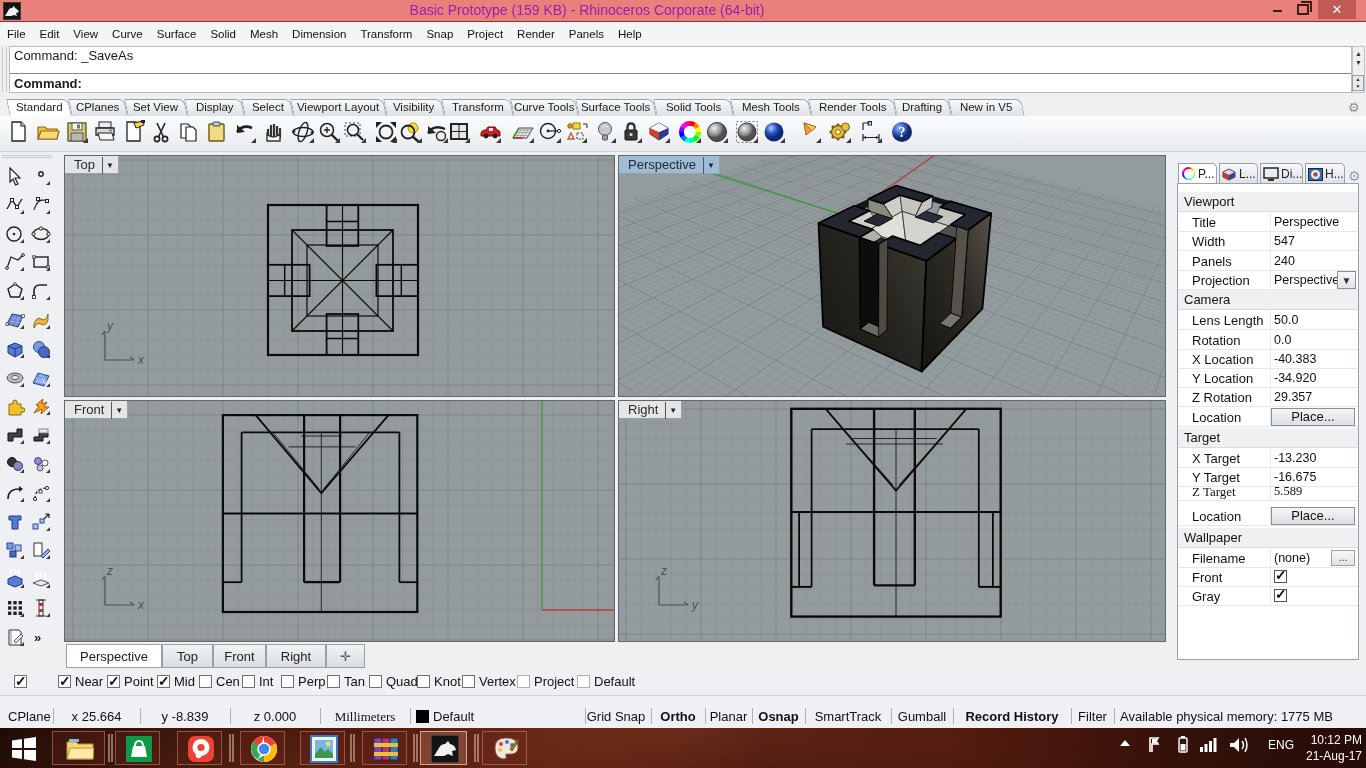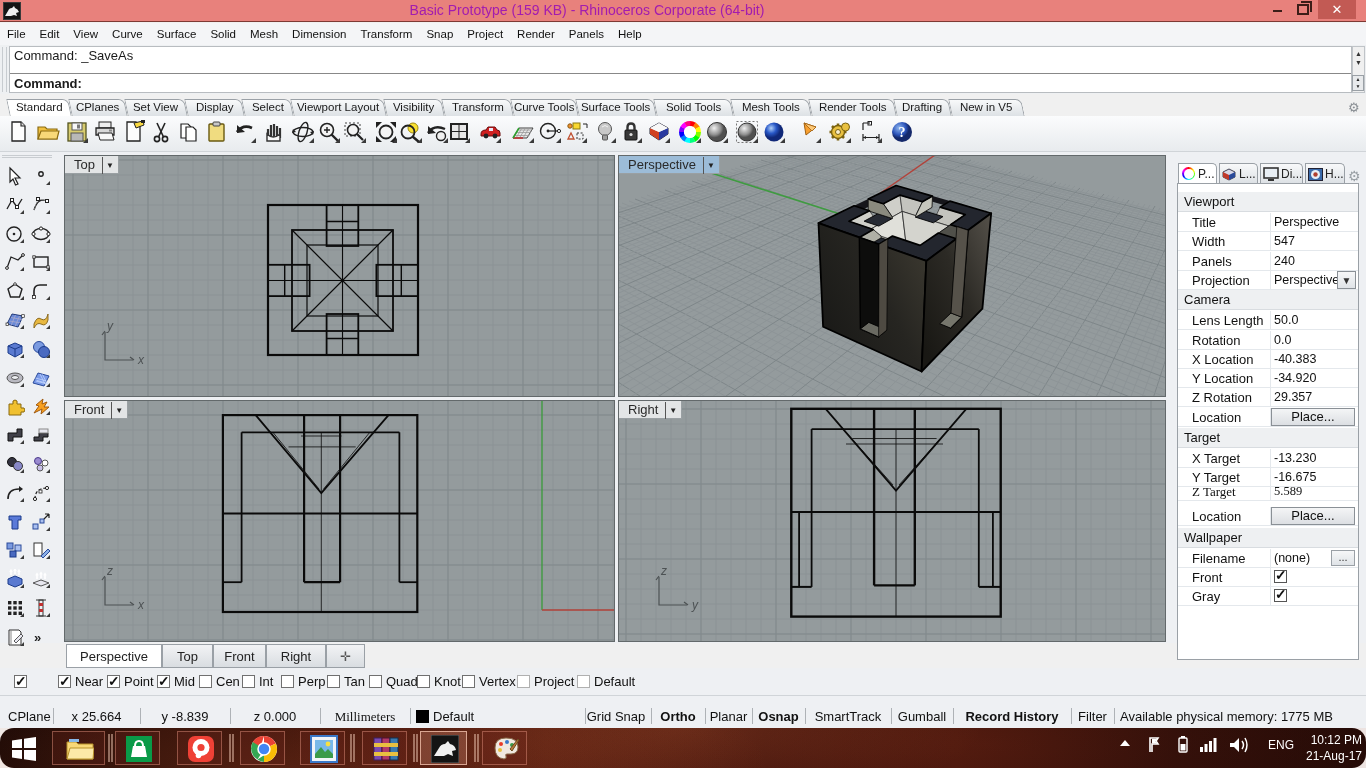--- a/index.html
+++ b/index.html
@@ -69,21 +69,21 @@
   .vtab.sel { background:#ffffff; font-weight:normal; z-index:2; }
   #osnap { left:0; top:668px; width:1366px; height:27px; background:#eef0f3; font-size:13px; color:#111; }
   .cb { position:absolute; top:7px; width:13px; height:13px; background:#fff; border:1px solid #707070; }
   .cb.ck::after { content:"\2713"; position:absolute; left:0px; top:-3px; font-size:14px; font-weight:bold; color:#111; }
   .cblab { position:absolute; top:6px; }
   #statusbar { left:0; top:695px; width:1366px; height:33px; background:#eef0f3; border-top:1px solid #d0d4d8; font-size:13px; color:#111; }
   .scell { position:absolute; top:13px; text-align:center; }
   .sdiv { position:absolute; top:12px; width:1px; height:16px; background:#aeb2b6; }
 
   
-  #taskbar { left:0; top:728px; width:1366px; height:40px; background:linear-gradient(90deg,#130403 0%,#260a06 12%,#3b0f09 28%,#46150c 40%,#320c07 56%,#3a1008 70%,#1f0704 86%,#170503 100%);border-radius:14px; }
+  #taskbar { left:0; top:728px; width:1366px; height:40px; background:linear-gradient(90deg,#130403 0%,#260a06 12%,#3b0f09 28%,#46150c 40%,#320c07 56%,#3a1008 70%,#1f0704 86%,#170503 100%); }
   .tkbox { position:absolute; top:3px; width:45px; height:34px; border:1px solid rgba(225,150,125,0.4); background:rgba(110,35,25,0.22); }
   .tkbox svg { position:absolute; left:9px; top:4px; }
 </style>
 </head>
 <body>
 <div id="root">
 
   <div class="abs" id="titlebar"></div>
   <div class="abs" id="titletext">Basic Prototype (159 KB) - Rhinoceros Corporate (64-bit)</div>
   <div class="abs" id="titleicon">

